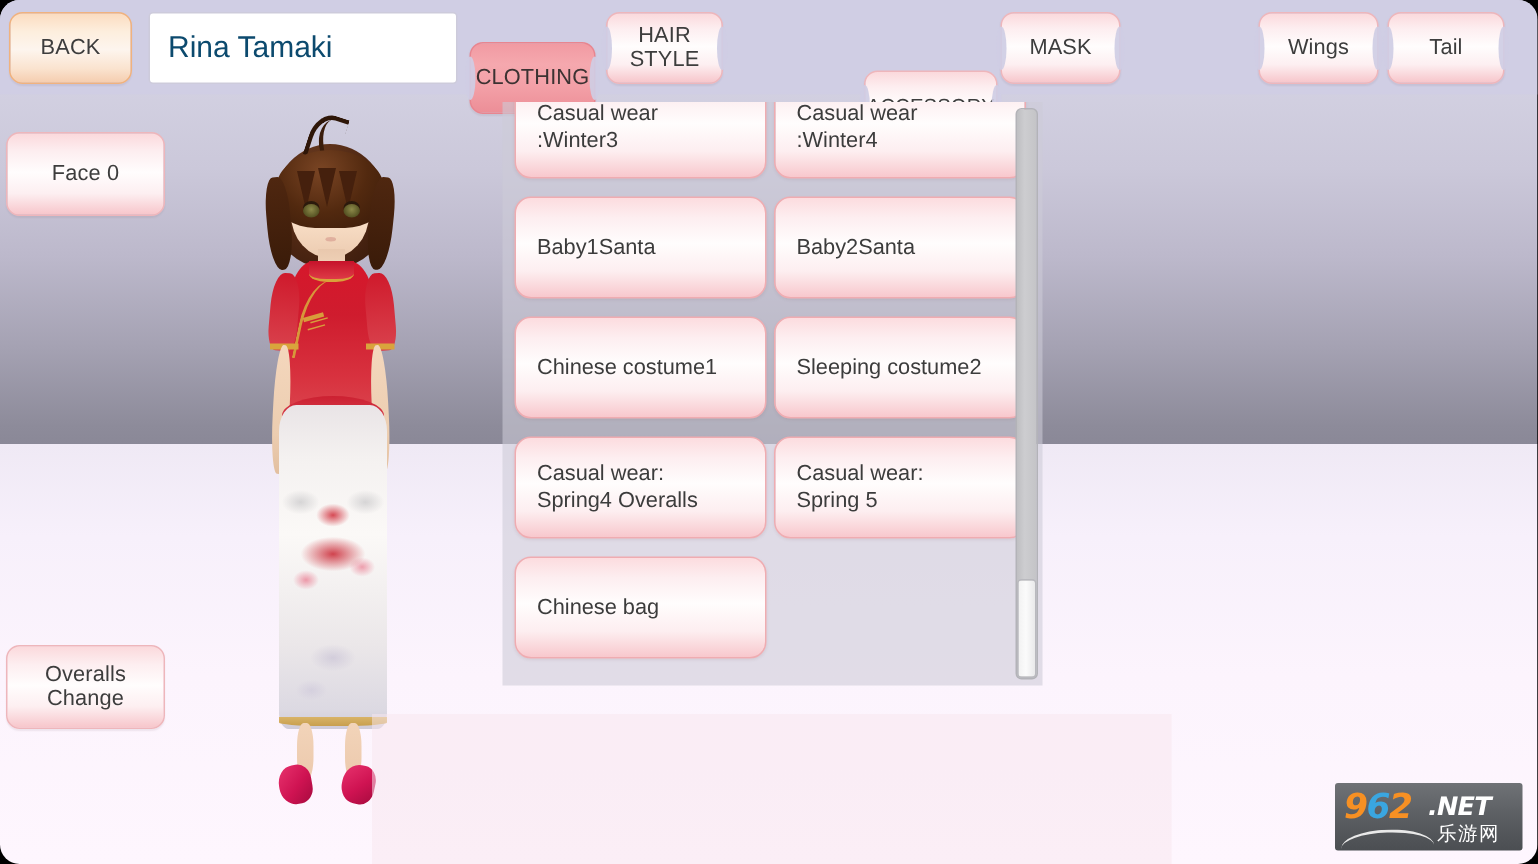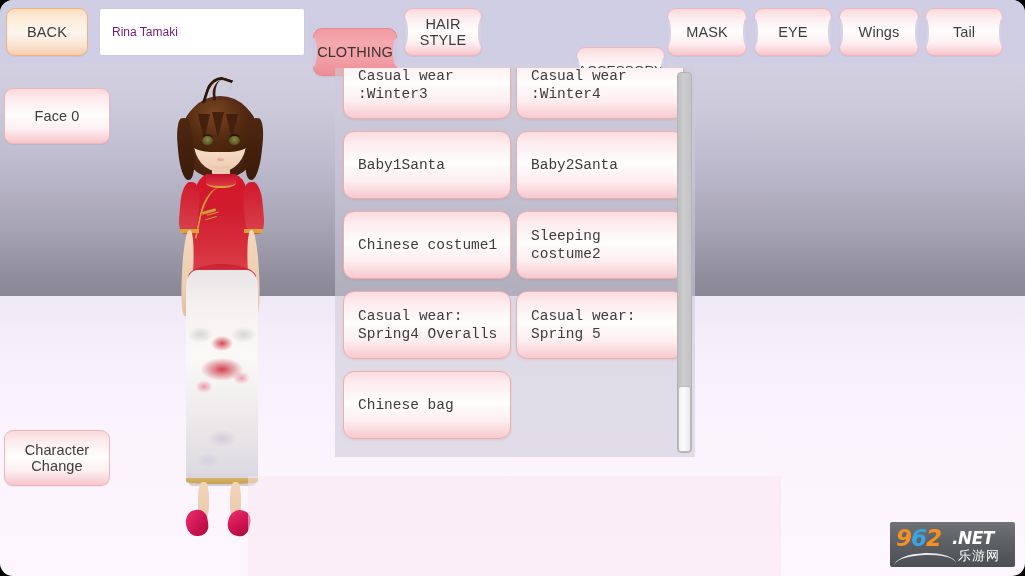--- a/index.html
+++ b/index.html
@@ -255,22 +255,22 @@
   .name-field {
     position: absolute;
     left: 99px; top: 8px; width: 206px; height: 48px;
     box-sizing: border-box;
     background: #ffffff;
     border: 1.5px solid #cdcbdb;
     border-radius: 3px;
     display: flex;
     align-items: center;
     padding-left: 12px;
-    font-size: 12px;
-    color: #701a75;
+    font-size: 20px;
+    color: #0c4a6e;
     cursor: text;
   }
 
   
   .item-panel {
     position: absolute;
     left: 335px; top: 68px;
     width: 360px; height: 389px;
     background: rgba(205,203,216,.58);
     box-sizing: border-box;
@@ -296,21 +296,20 @@
     color: #3c3c3c;
     font-size: 14.5px;
     line-height: 1.25;
     display: flex;
     align-items: center;
     padding-left: 14px;
     padding-right: 6px;
     cursor: pointer;
     box-shadow: 0 1px 2px rgba(120,90,95,.12);
     white-space: pre-line;
-    font-family: Liberation Mono, monospace;
   }
   .scrollbar {
     position: absolute;
     right: 3px; top: 4px;
     width: 15px; height: 381px;
     background: linear-gradient(to right, #bfbfc2, #cdcdd0 40%, #c4c4c7);
     border: 1px solid #b3b3b8;
     border-radius: 4px;
     box-sizing: border-box;
     cursor: pointer;
@@ -423,26 +422,25 @@
 
   <div class="ribbon back no-pinch" style="left:6px;top:8px;width:82px;height:48px;">BACK</div>
 
   <div class="name-field" title="Rina Tamaki">Rina Tamaki</div>
 
   <div class="ribbon selected" style="left:313px;top:8px;width:84px;height:48px;">CLOTHING</div>
   <div class="ribbon" style="left:404px;top:8px;width:78px;height:48px;">HAIR
 STYLE</div>
   <div class="ribbon" style="left:576px;top:8px;width:89px;height:48px;font-size:13.5px;margin-top:39px;">ACCESSORY</div>
   <div class="ribbon" style="left:667px;top:8px;width:80px;height:48px;">MASK</div>
-  <div class="ribbon" style="left:754px;top:8px;width:78px;height:48px;">EYE</div>
   <div class="ribbon" style="left:839px;top:8px;width:80px;height:48px;">Wings</div>
   <div class="ribbon" style="left:925px;top:8px;width:78px;height:48px;">Tail</div>
 
   <div class="ribbon no-pinch" style="left:4px;top:88px;width:106px;height:56px;">Face 0</div>
-  <div class="ribbon no-pinch" style="left:4px;top:430px;width:106px;height:56px;white-space:pre-line;">Character
+  <div class="ribbon no-pinch" style="left:4px;top:430px;width:106px;height:56px;white-space:pre-line;">Overalls
 Change</div>
 
   <div class="item-panel">
     <div class="item-grid">
       <div class="item-btn">Casual wear
 :Winter3</div>
       <div class="item-btn">Casual wear
 :Winter4</div>
       <div class="item-btn">Baby1Santa</div>
       <div class="item-btn">Baby2Santa</div>

